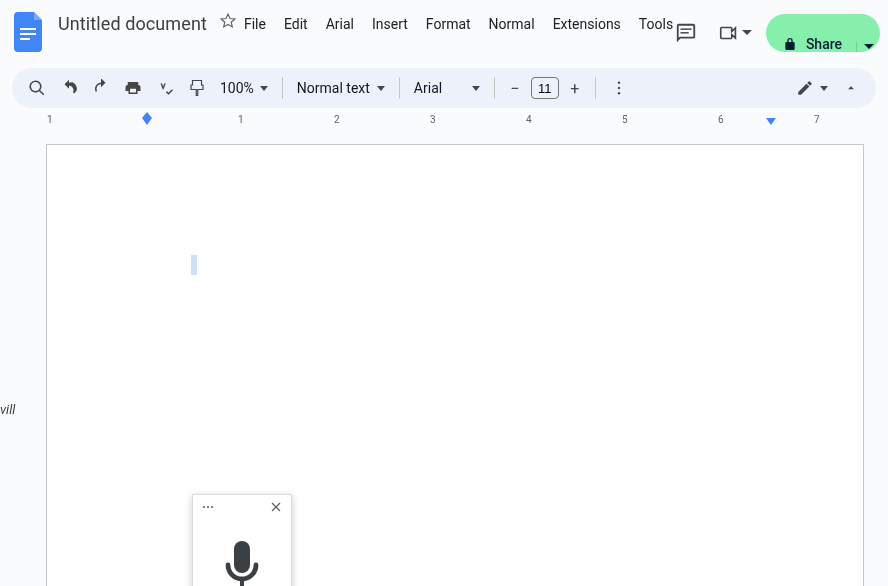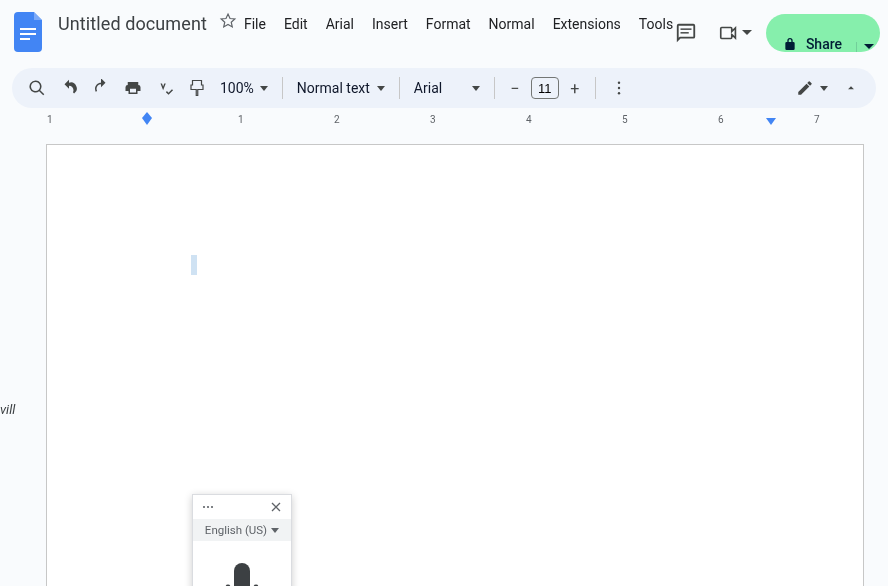--- a/index.html
+++ b/index.html
@@ -329,24 +329,20 @@
             <circle cx="12" cy="12" r="1.6"></circle>
             <circle cx="18" cy="12" r="1.6"></circle>
           </svg>
       </span>
       <span class="close">
         <svg viewBox="0 0 24 24">
             <path d="M18 6L6 18M6 6l12 12" stroke="#5f6368" stroke-width="2" fill="none"></path>
           </svg>
       </span>
     </div>
-    <div class="vp-lang">
-      <span>English (US)</span>
-      <span class="dd-caret"></span>
-    </div>
     <div class="vp-mic">
       <svg viewBox="0 0 24 28">
         <path d="M12 1a4 4 0 0 0-4 4v8a4 4 0 0 0 8 0V5a4 4 0 0 0-4-4z"></path>
         <path d="M19 13a7 7 0 0 1-14 0" fill="none" stroke="#3c4043" stroke-width="2.4" stroke-linecap="round"></path>
         <rect x="11" y="20" width="2" height="6"></rect>
       </svg>
     </div>
   </div>
 </div>
 

